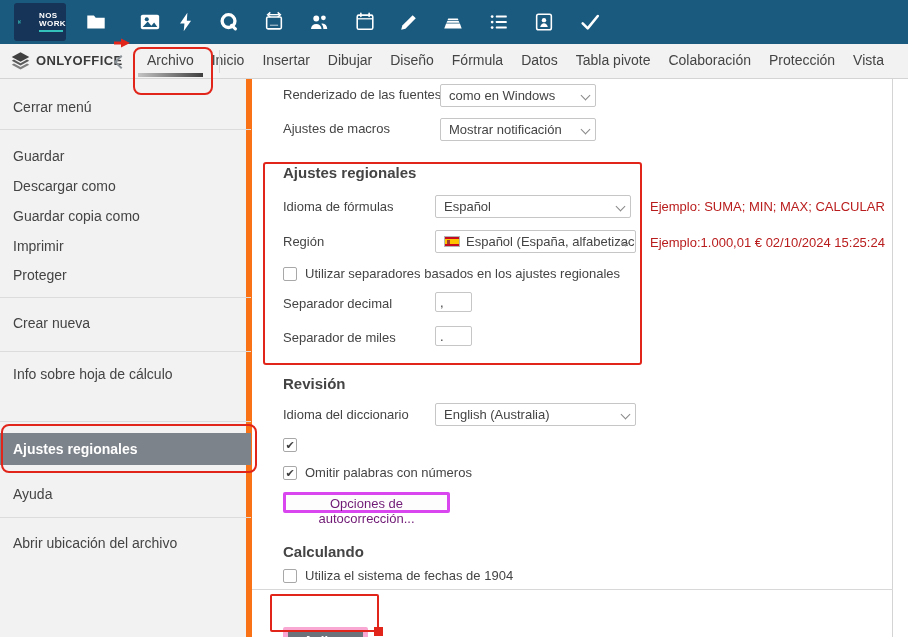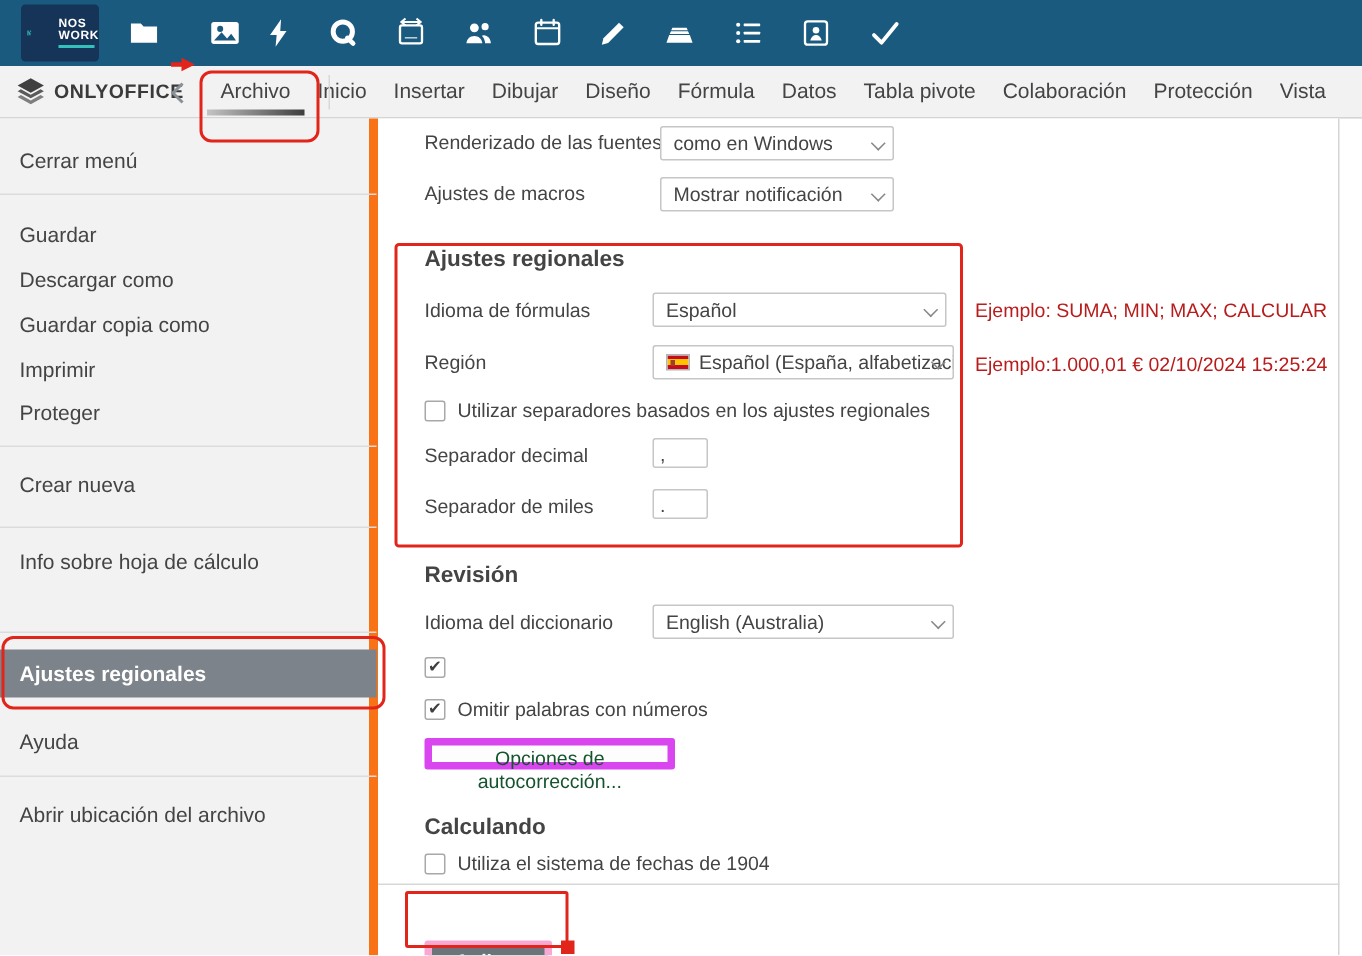--- a/index.html
+++ b/index.html
@@ -51,22 +51,22 @@
   .flag{width:16px;height:11px;margin-right:6px;flex:none;position:relative;border:1px solid #b5b5b5;
         box-sizing:border-box;background:linear-gradient(180deg,#c60b1e 0 27%,#ffc400 27% 73%,#c60b1e 73% 100%)}
   .flag::after{content:"";position:absolute;left:2px;top:3px;width:3px;height:4px;background:#a33c2e}
   .txtin{position:absolute;width:37px;height:20px;border:1px solid #c6c6c6;border-radius:2px;
          box-sizing:border-box;font-size:13px;color:#444;padding:0 4px;font-family:inherit;background:#fff}
   .cb{position:absolute;width:14px;height:14px;background:#fff;border:1px solid #a8a8a8;border-radius:2px;
       box-sizing:border-box;cursor:pointer;font-size:11px;line-height:12px;text-align:center;color:#3f3f3f}
   .cb.checked::after{content:"✔"}
   .cblbl{position:absolute;font-size:13px;color:#444;line-height:16px;white-space:nowrap}
   .ex{position:absolute;left:398px;font-size:13px;color:#b91c1c;white-space:nowrap}
-  .btn{position:absolute;left:31px;background:#fdfdfd;border:5px solid #d946ef;border-radius:2px;
-       font-size:13px;color:#14532d;font-family:inherit;cursor:pointer}
+  .btn{position:absolute;left:31px;background:#fdfdfd;border:3px solid #d946ef;border-radius:2px;
+       font-size:13px;color:#701a75;font-family:inherit;cursor:pointer}
   .autocorrect{top:413px;width:167px;height:21px}
   .apply{top:548px;width:85px;height:23px;background:#6d737b;border:5px solid #f9a8d4;color:#fff;font-weight:bold}
   .cdivider{position:absolute;left:0;top:510px;width:641px;height:1px;background:#d8d8d8}
 
   
   .ann{position:absolute;border:2px solid #e1251b;pointer-events:none;box-sizing:border-box;background:transparent}
   .ann-archivo{left:133px;top:47px;width:80px;height:48px;border-radius:8px}
   .ann-regional{left:263px;top:162px;width:379px;height:203px;border-radius:3px}
   .ann-ajustes{left:1px;top:424px;width:256px;height:49px;border-radius:8px}
   .ann-aplicar{left:270px;top:594px;width:109px;height:38px;border-radius:2px}

